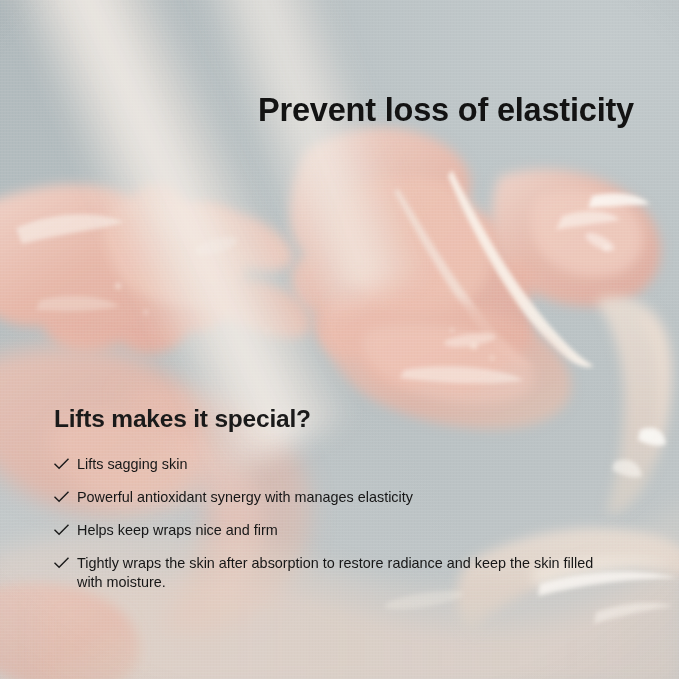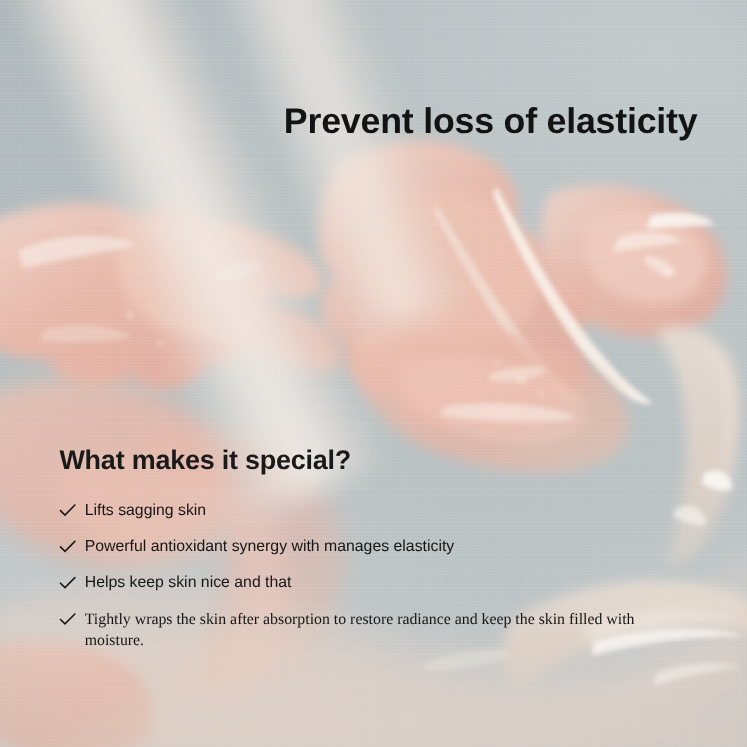--- a/index.html
+++ b/index.html
@@ -119,21 +119,21 @@
   }
   .feature-item {
     display: flex;
     align-items: flex-start;
     margin-bottom: 14px;
     color: #161616;
     font-size: 14.4px;
     line-height: 19px;
     justify-content: space-between;
   }
-  .feature-item:last-child { margin-bottom: 5px; font-family: Liberation Serif, serif; }
+  .feature-item:last-child { margin-bottom: 5px; }
 
   .check-icon {
     flex: 0 0 auto;
     width: 15px;
     height: 19px;
     margin-right: 8px;
     display: block;
   }
   .check-icon svg { display: block; margin-top: 3px; }
 
@@ -305,21 +305,21 @@
   <div class="streak"></div>
   <div class="streak streak-b"></div>
 
   <div class="grain"></div>
   <div class="vignette"></div>
 
   <div class="headline">
     <span class="hl-line">Prevent loss of elasticity</span>
   </div>
 
-  <div class="section-title">What makes it special?</div>
+  <div class="section-title">Lifts makes it special?</div>
 
   <ul class="feature-list">
     <li class="feature-item">
       <span class="check-icon">
         <svg width="15" height="12" viewBox="0 0 15 12" fill="none" aria-hidden="true">
           <path d="M1 6.2 L5.1 10.2 L14 1.2" stroke="#1a1a1a" stroke-width="1.45" stroke-linecap="square" stroke-linejoin="miter"></path>
         </svg>
       </span>
       <span class="feature-text">Lifts sagging skin</span>
     </li>
@@ -330,21 +330,21 @@
         </svg>
       </span>
       <span class="feature-text">Powerful antioxidant synergy with manages elasticity</span>
     </li>
     <li class="feature-item">
       <span class="check-icon">
         <svg width="15" height="12" viewBox="0 0 15 12" fill="none" aria-hidden="true">
           <path d="M1 6.2 L5.1 10.2 L14 1.2" stroke="#1a1a1a" stroke-width="1.45" stroke-linecap="square" stroke-linejoin="miter"></path>
         </svg>
       </span>
-      <span class="feature-text">Helps keep skin nice and that</span>
+      <span class="feature-text">Helps keep wraps nice and firm</span>
     </li>
     <li class="feature-item">
       <span class="check-icon">
         <svg width="15" height="12" viewBox="0 0 15 12" fill="none" aria-hidden="true">
           <path d="M1 6.2 L5.1 10.2 L14 1.2" stroke="#1a1a1a" stroke-width="1.45" stroke-linecap="square" stroke-linejoin="miter"></path>
         </svg>
       </span>
       <span class="feature-text">Tightly wraps the skin after absorption to restore radiance and keep the skin filled with moisture.</span>
     </li>
   </ul>

